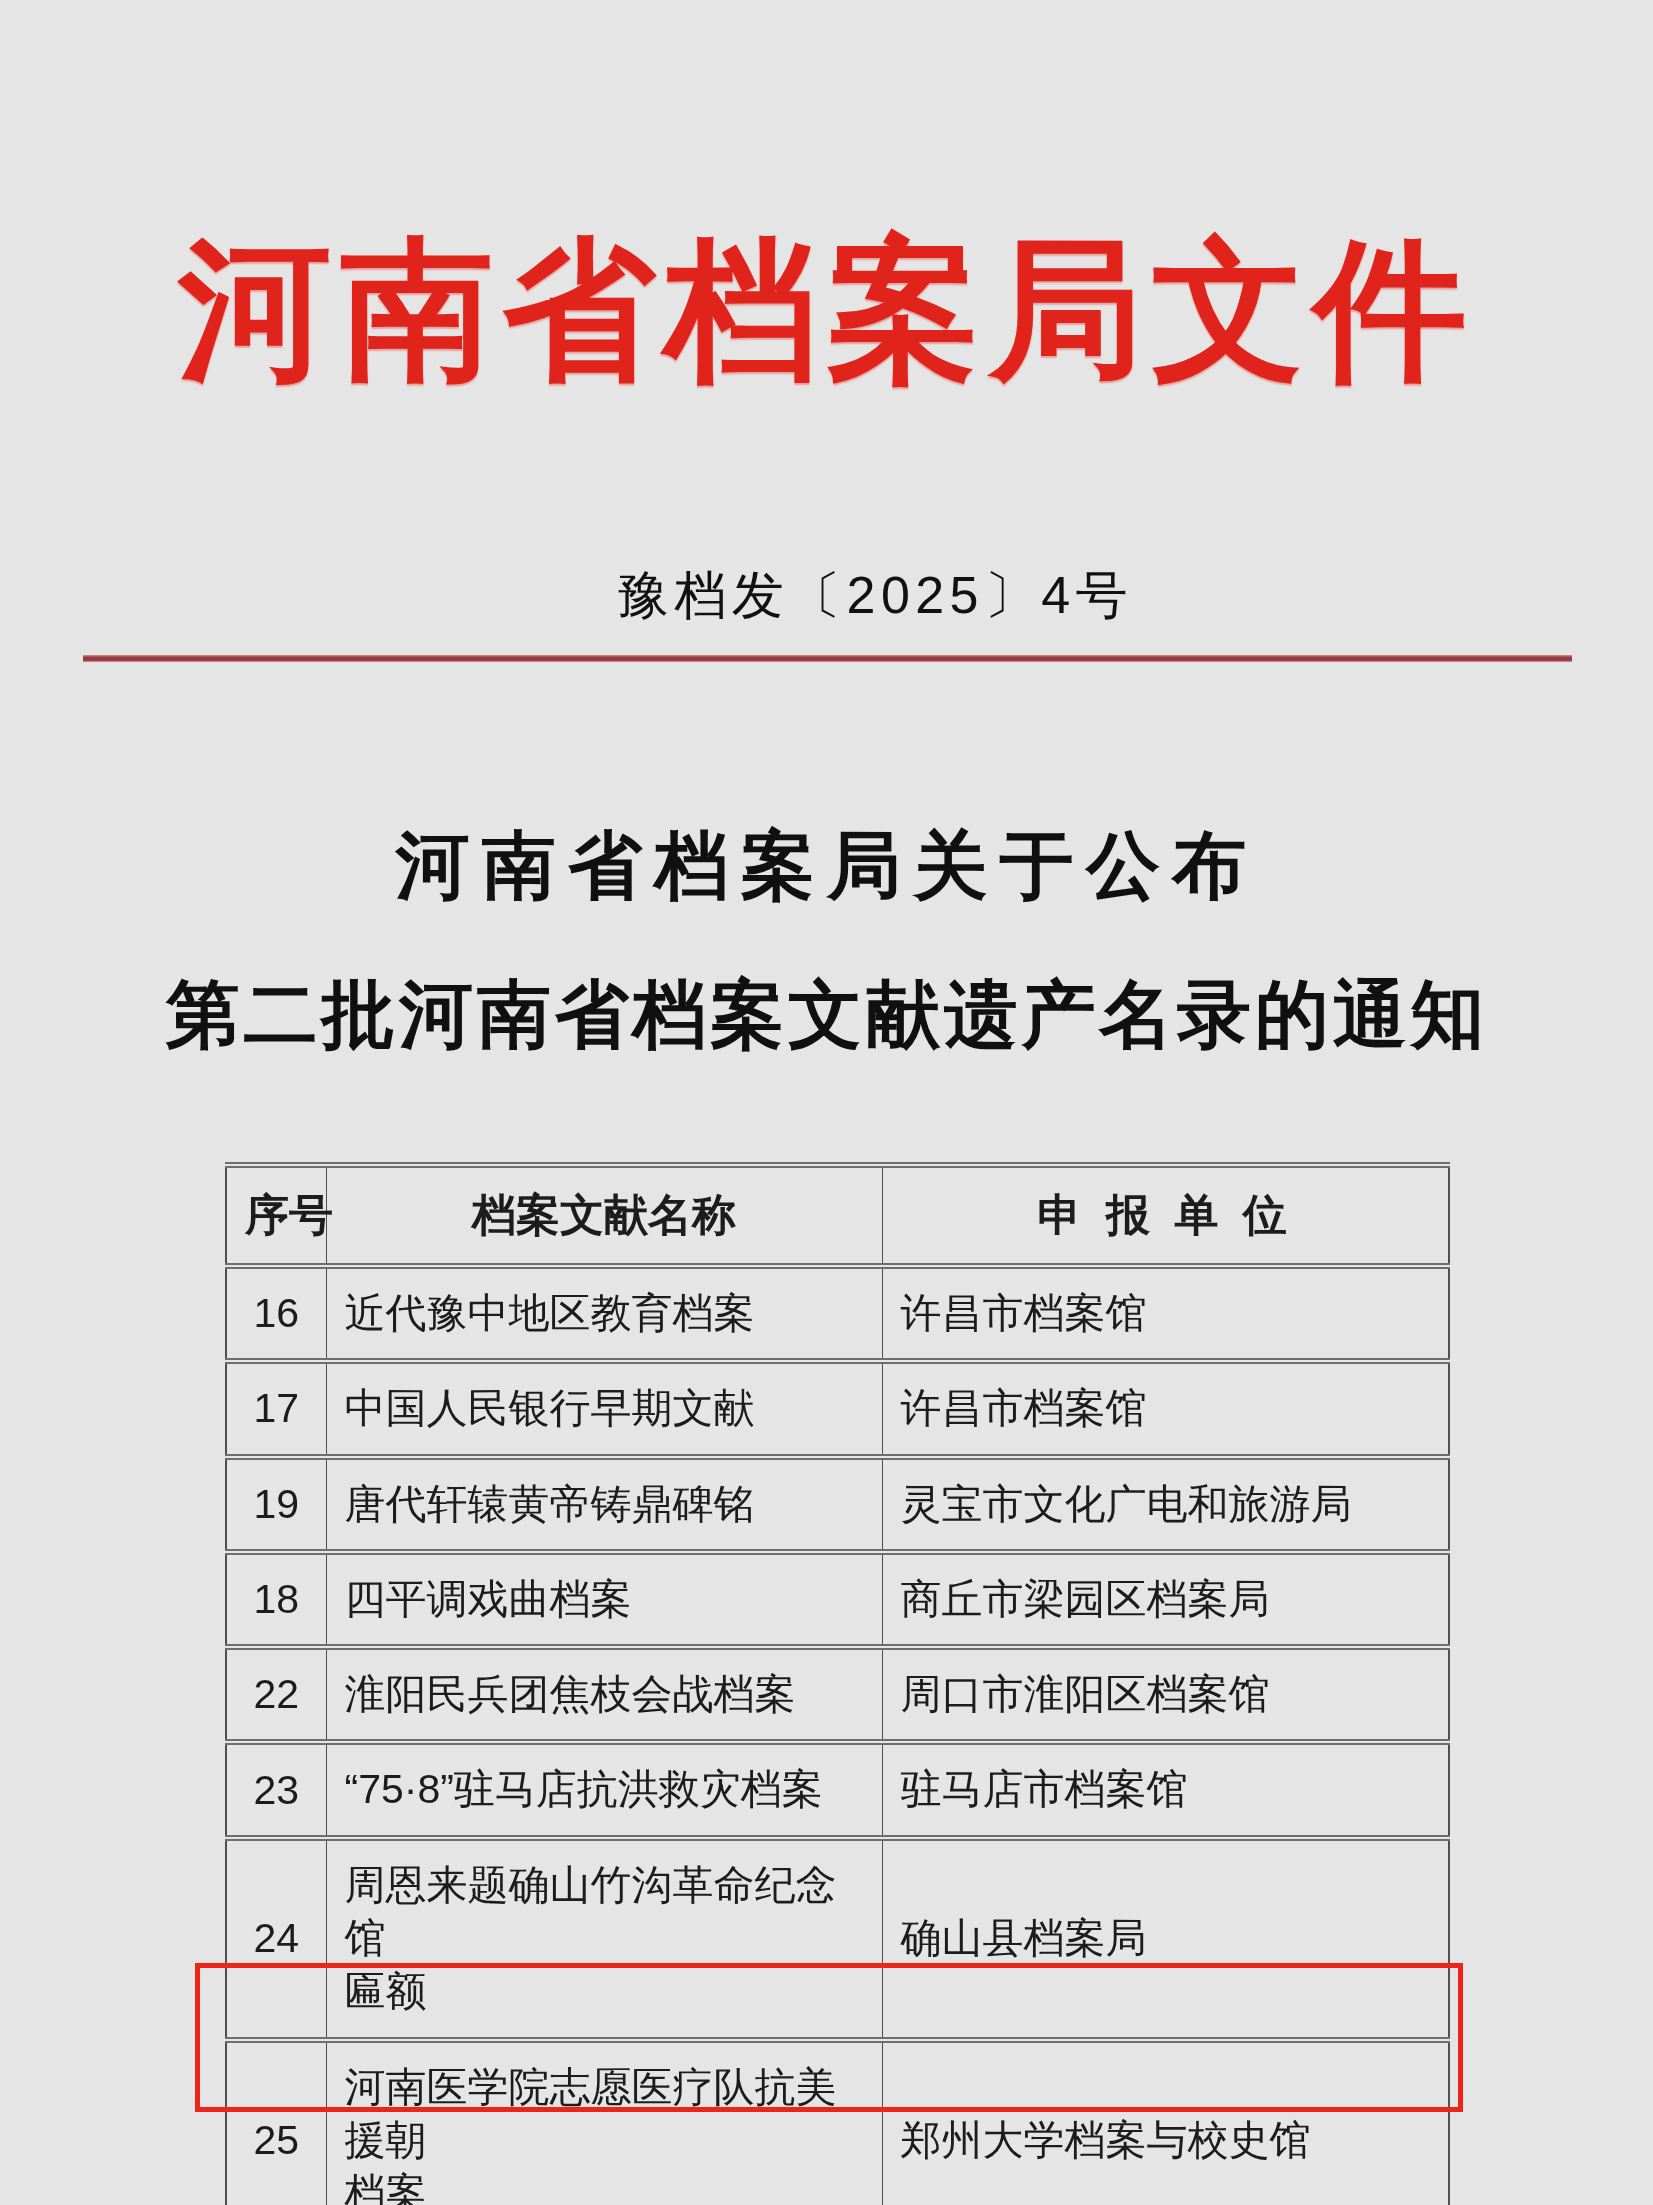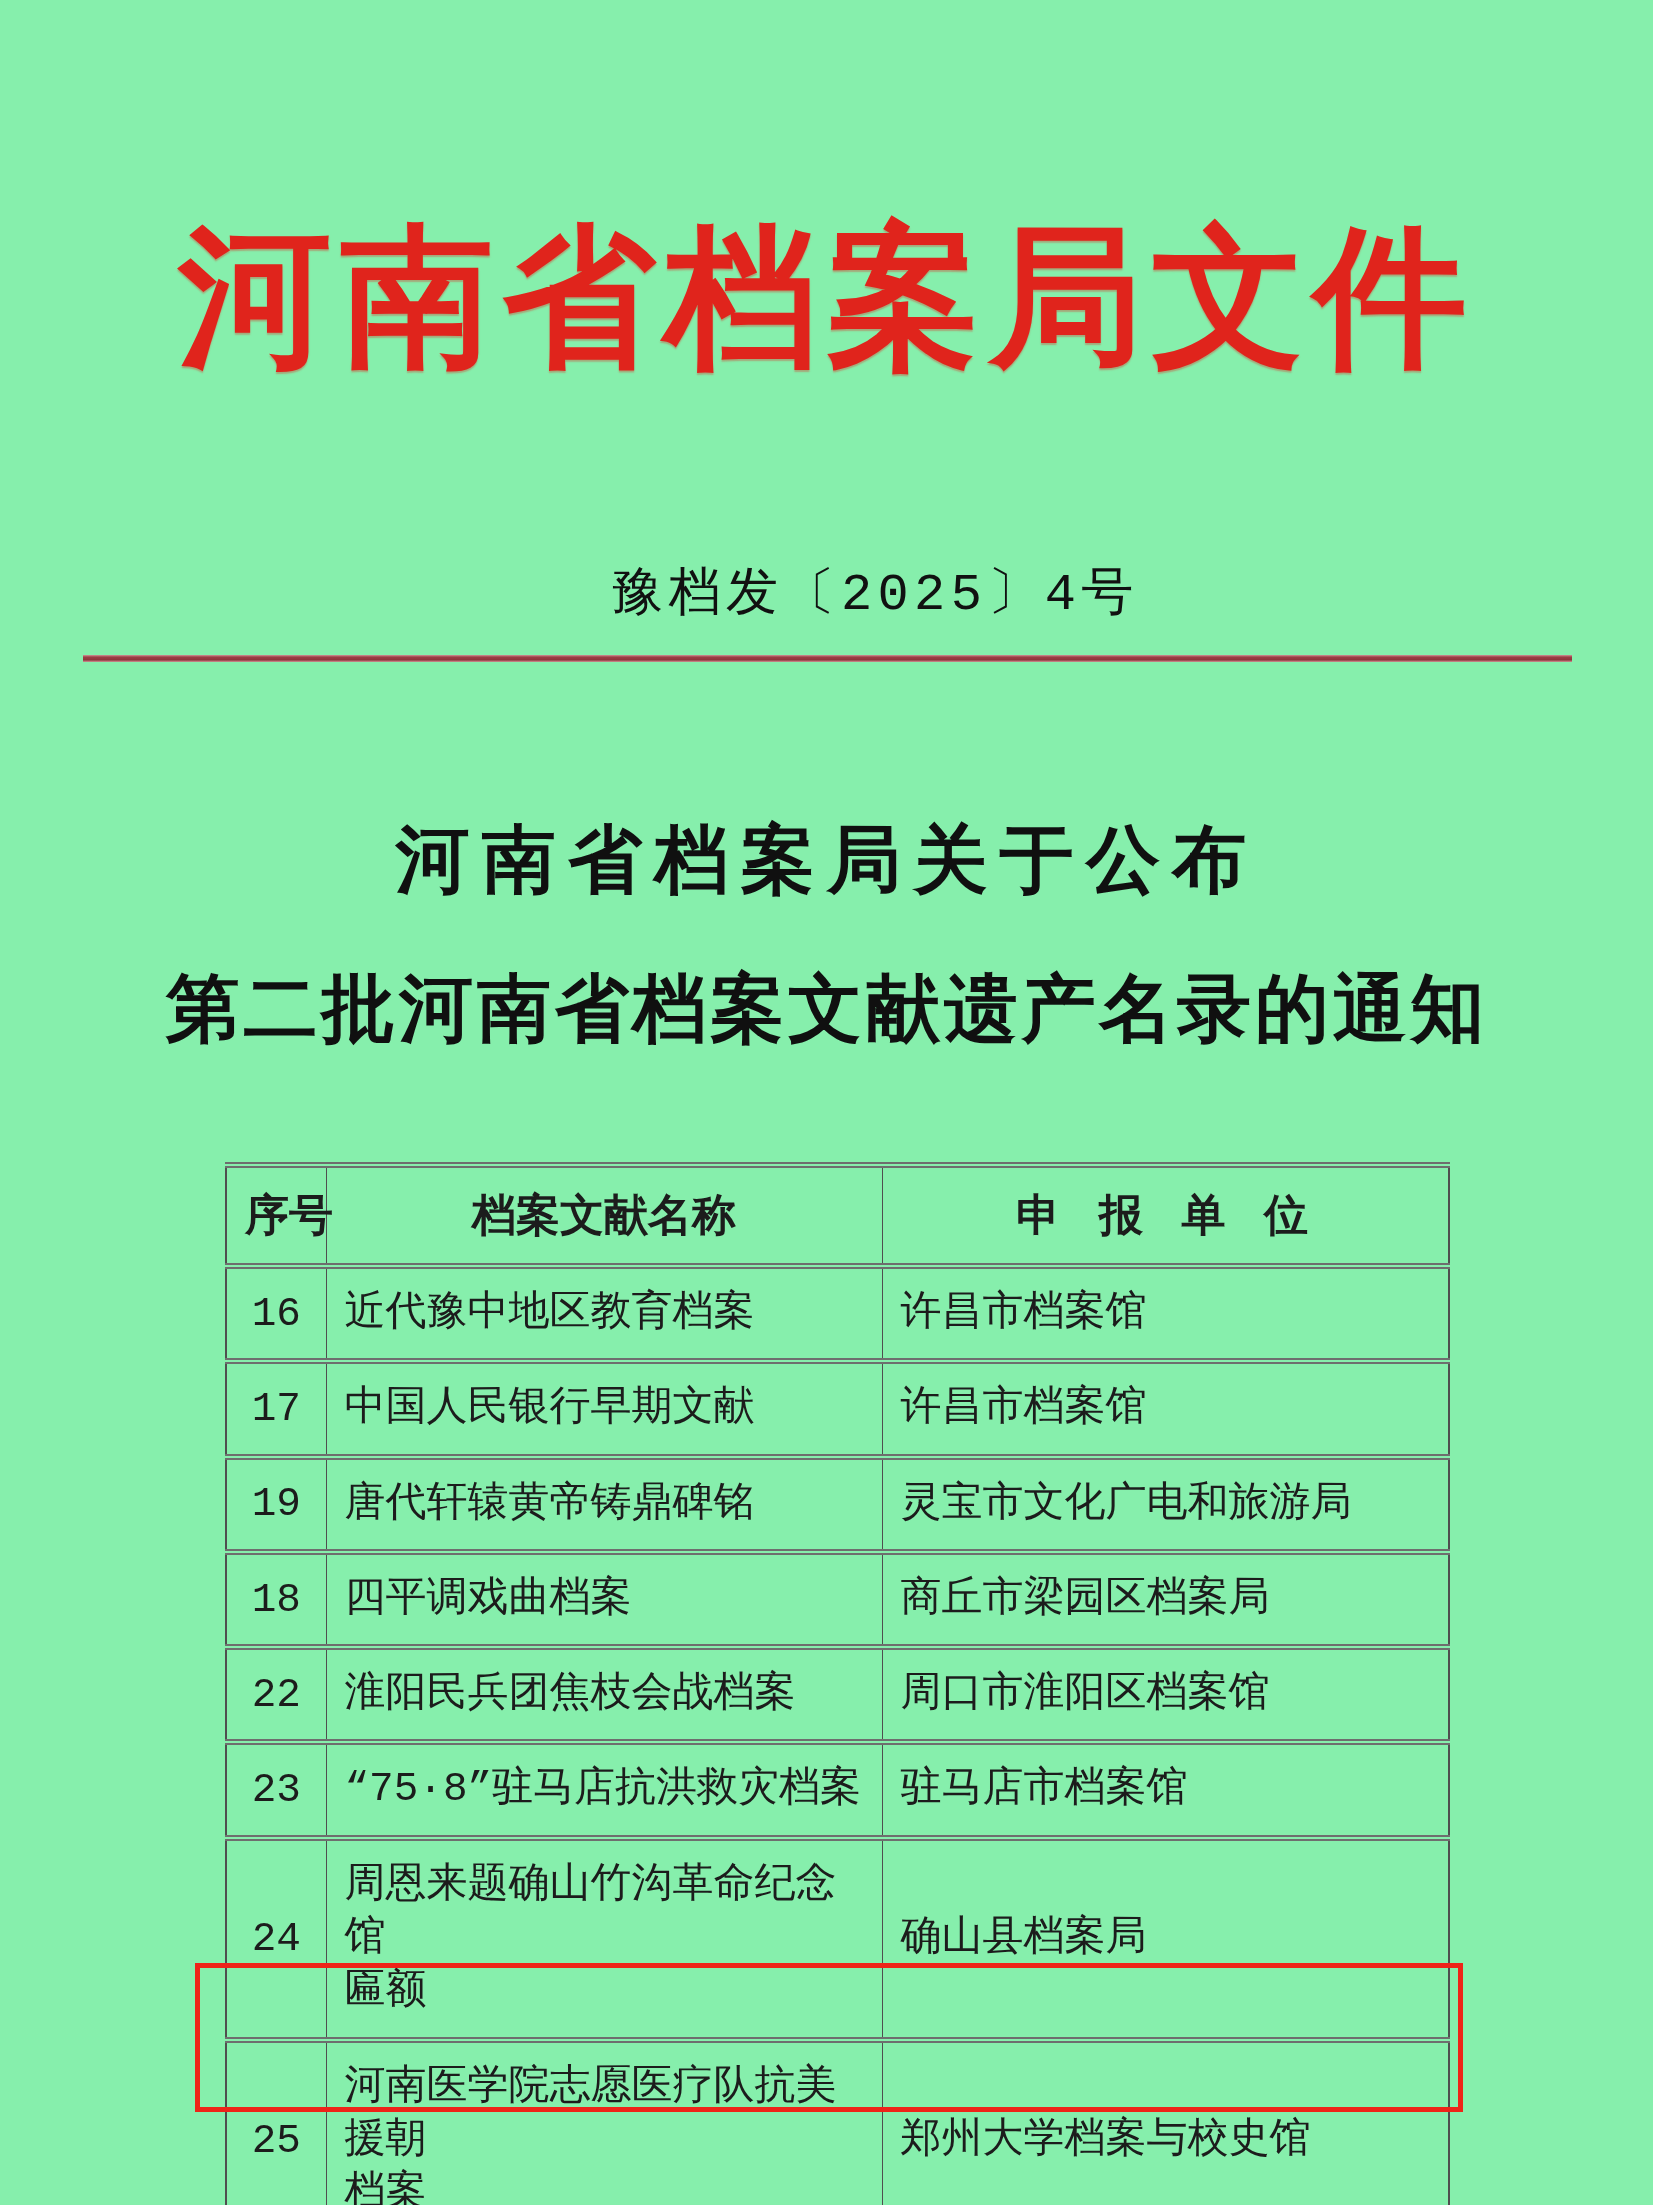--- a/index.html
+++ b/index.html
@@ -1,21 +1,21 @@
 <!DOCTYPE html>
 <html style="font-size:12.3px"><head>
 <meta charset="utf-8">
 <style>
   html,body{margin:0;padding:0;background:#ffffff;}
   .page{
     position:relative;
     width:1654px;height:2205px;
-    background:#86efac;
+    background:#e5e5e5;
     overflow:hidden;
-    font-family:Liberation Mono, monospace;
+    font-family:Liberation Sans, sans-serif;
     color:#1c1c1c;
   }
   .agency-title{
     position:absolute;
     left:0;top:231px;width:1654px;
     text-align:center;
     font-size:153px;line-height:157px;
     font-weight:bold;
     letter-spacing:9.2px;
     color:#e0241c;

